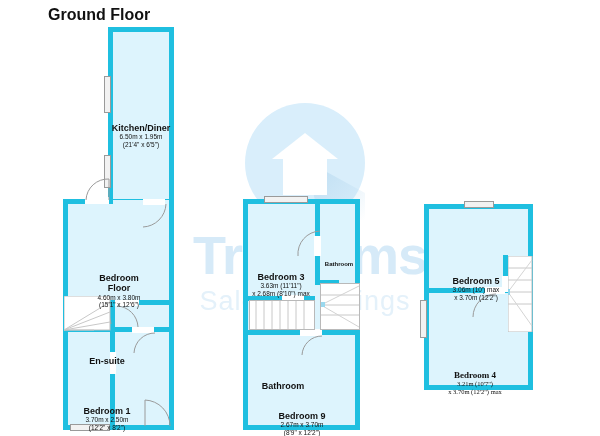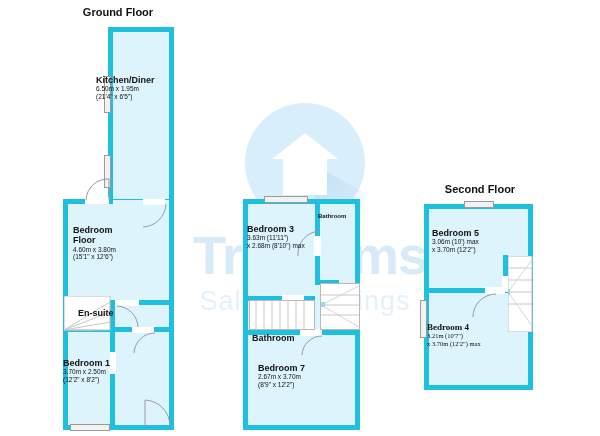--- a/index.html
+++ b/index.html
@@ -19,29 +19,29 @@
   .wm-shadow{position:absolute;left:305px;top:160px;width:60px;height:60px;
              background:linear-gradient(135deg,rgba(180,215,238,.75),rgba(210,233,248,0));
              clip-path:polygon(0 0,100% 55%,100% 100%,25% 100%);}
   .wm-text{position:absolute;left:160px;top:228px;width:300px;text-align:center;
            font-size:54px;font-weight:bold;color:#d6eaf8;letter-spacing:-1px;line-height:1;}
   .wm-sub{position:absolute;left:120px;top:288px;width:370px;text-align:center;
           font-size:27px;color:#e4f1fa;letter-spacing:1px;line-height:1;}
 
   
   .plan{position:absolute;z-index:3;}
-  .title{position:absolute;z-index:6;font-size:11px;font-weight:bold;color:#111;
-         text-align:center;white-space:nowrap;}
+  .title{position:absolute;z-index:6;font-size:16px;font-weight:bold;color:#111;
+         white-space:nowrap;}
   .room{position:absolute;box-sizing:border-box;background:#ddf4fd;
         border:5px solid #1fbfe0;z-index:3;}
   .wall{position:absolute;background:#1fbfe0;z-index:4;}
   .fill{position:absolute;background:#ddf4fd;z-index:3;}
   .white{position:absolute;background:#ffffff;z-index:5;}
   .win{position:absolute;background:#f2f2f2;border:1px solid #9a9a9a;box-sizing:border-box;z-index:6;}
-  .lbl{position:absolute;z-index:7;white-space:nowrap;line-height:1.15;}
+  .lbl{position:absolute;z-index:7;text-align:center;white-space:nowrap;line-height:1.15;margin-top:48px;}
   .lbl .nm{font-size:9px;font-weight:bold;color:#111;}
   .lbl .dm{font-size:6.5px;color:#111;}
   .lbl.small .nm{font-size:6px;}
   .door{position:absolute;z-index:6;}
   .door svg{display:block;overflow:visible;}
   .stair{position:absolute;z-index:6;background:#ffffff;border:1px solid #b9b9b9;box-sizing:border-box;}
   .stair svg{display:block;}
 </style>
 </head>
 <body>
@@ -210,27 +210,26 @@
       <div class="dm">3.63m (11'11")</div>
       <div class="dm">x 2.68m (8'10") max</div>
     </div>
     <div class="lbl small" style="left:318px;top:213px;width:42px;">
       <div class="nm">Bathroom</div>
     </div>
     <div class="lbl" style="left:252px;top:333px;width:62px;">
       <div class="nm">Bathroom</div>
     </div>
     <div class="lbl" style="left:258px;top:363px;width:88px;">
-      <div class="nm">Bedroom 7</div>
+      <div class="nm">Bedroom 9</div>
       <div class="dm">2.67m x 3.70m</div>
       <div class="dm">(8'9" x 12'2")</div>
     </div>
   </div>
 
-  <div class="title" style="left:405px;top:183px;width:150px;">Second Floor</div>
 
   <div class="plan">
     <div class="room" style="left:424px;top:204px;width:109px;height:186px;"></div>
 
     <div class="wall" style="left:424px;top:288px;width:62px;height:5px;"></div>
     <div class="wall" style="left:503px;top:288px;width:30px;height:5px;"></div>
     <div class="wall" style="left:503px;top:255px;width:5px;height:38px;"></div>
 
     <div class="white" style="left:485px;top:287px;width:20px;height:7px;"></div>
     <div class="white" style="left:502px;top:276px;width:7px;height:16px;"></div>

